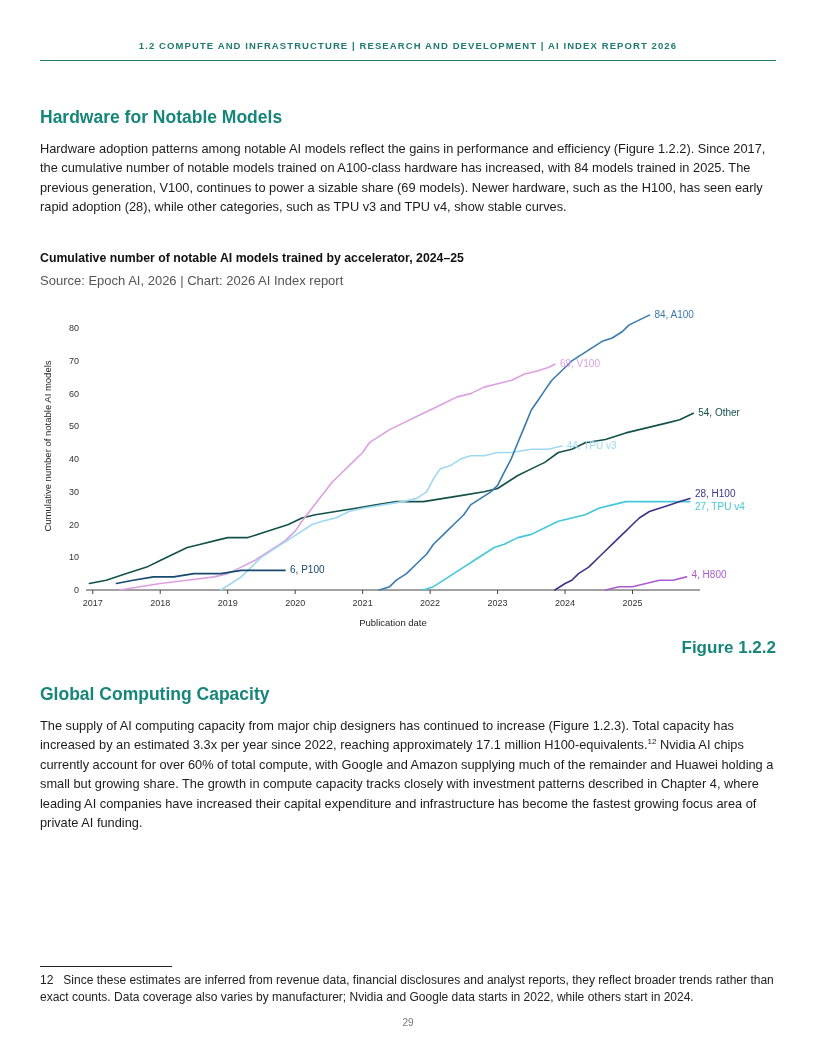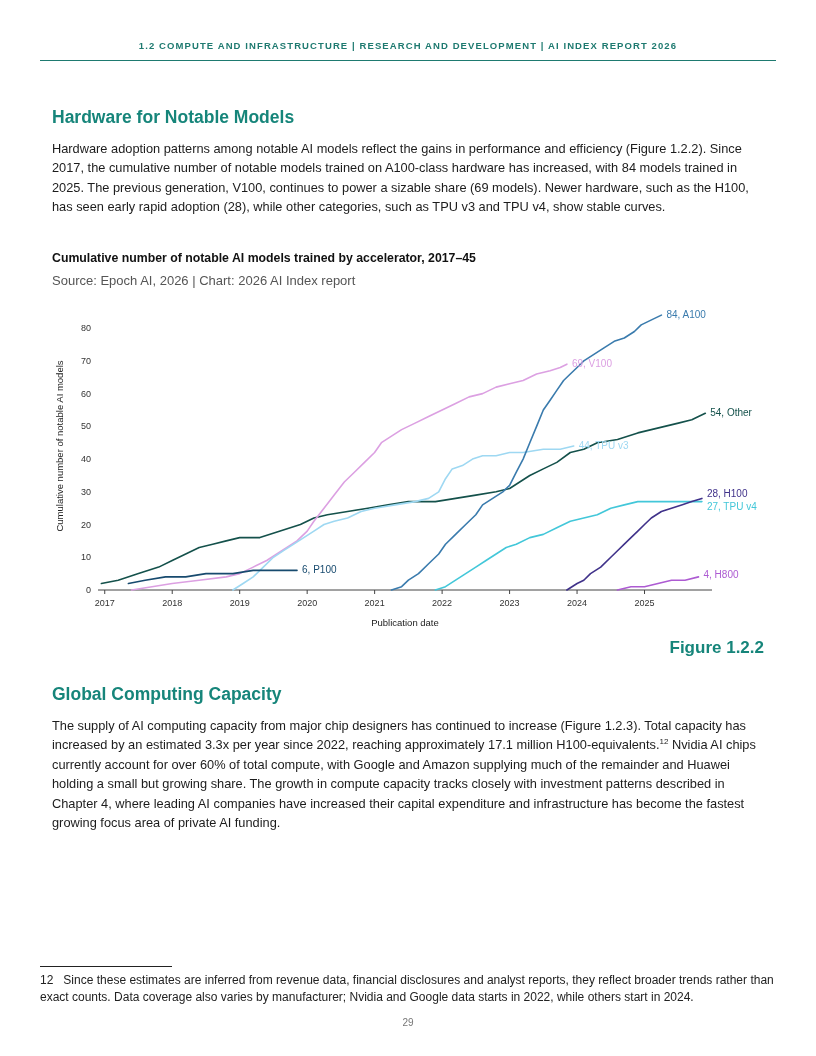--- a/index.html
+++ b/index.html
@@ -6,21 +6,21 @@
   .page{
     width:816px;height:1056px;position:relative;background:#fff;
     font-family:"Liberation Sans",sans-serif;color:#1c1c1c;overflow:hidden;
     margin:0 auto;
   }
   .running-header{
     padding-top:40px;text-align:center;color:#1e7a70;
     font-size:9.5px;font-weight:700;letter-spacing:1.1px;
   }
   .header-rule{margin:9px 40px 0;border:none;border-top:1.5px solid #1e7a70;}
-  .content{padding:0 52px;}
+  .content{padding:0 40px;}
   .section-title{color:#16857a;font-size:17.5px;font-weight:700;margin:0;}
   .section-title.first{margin-top:46px;}
   .section-title.second{margin-top:26px;}
   .body-text{font-size:12.8px;line-height:1.52;margin:11px 0 0;}
   .body-text sup{font-size:8px;vertical-align:super;line-height:0;}
   .chart-block{margin-top:34px;}
   .chart-title{font-size:12.3px;font-weight:700;color:#111;}
   .chart-source{font-size:13px;color:#555;margin-top:8px;}
   .chart-svg-wrap{margin-top:4px;}
   svg text{font-family:"Liberation Sans",sans-serif;}
@@ -37,21 +37,21 @@
 
   <div class="running-header">1.2 COMPUTE AND INFRASTRUCTURE  |  RESEARCH AND DEVELOPMENT  |  AI INDEX REPORT 2026</div>
   <hr class="header-rule">
 
   <div class="content">
 
     <h2 class="section-title first">Hardware for Notable Models</h2>
     <p class="body-text">Hardware adoption patterns among notable AI models reflect the gains in performance and efficiency (Figure 1.2.2). Since 2017, the cumulative number of notable models trained on A100-class hardware has increased, with 84 models trained in 2025. The previous generation, V100, continues to power a sizable share (69 models). Newer hardware, such as the H100, has seen early rapid adoption (28), while other categories, such as TPU v3 and TPU v4, show stable curves.</p>
 
     <div class="chart-block">
-      <div class="chart-title">Cumulative number of notable AI models trained by accelerator, 2017–45</div>
+      <div class="chart-title">Cumulative number of notable AI models trained by accelerator, 2024–25</div>
       <div class="chart-source">Source: Epoch AI, 2026 | Chart: 2026 AI Index report</div>
       <div class="chart-svg-wrap">
         <svg id="chart-svg" width="736" height="340" viewBox="0 0 736 340">
             <line x1="46" y1="298" x2="660" y2="298" stroke="#444" stroke-width="1"></line>
             <line x1="52.74725274724668" y1="298" x2="52.74725274724668" y2="302" stroke="#444" stroke-width="1"></line>
             <text x="52.74725274724668" y="314" text-anchor="middle" font-size="9" fill="#333">2017</text>
             <line x1="120.21978021977483" y1="298" x2="120.21978021977483" y2="302" stroke="#444" stroke-width="1"></line>
             <text x="120.21978021977483" y="314" text-anchor="middle" font-size="9" fill="#333">2018</text>
             <line x1="187.692307692303" y1="298" x2="187.692307692303" y2="302" stroke="#444" stroke-width="1"></line>
             <text x="187.692307692303" y="314" text-anchor="middle" font-size="9" fill="#333">2019</text>

